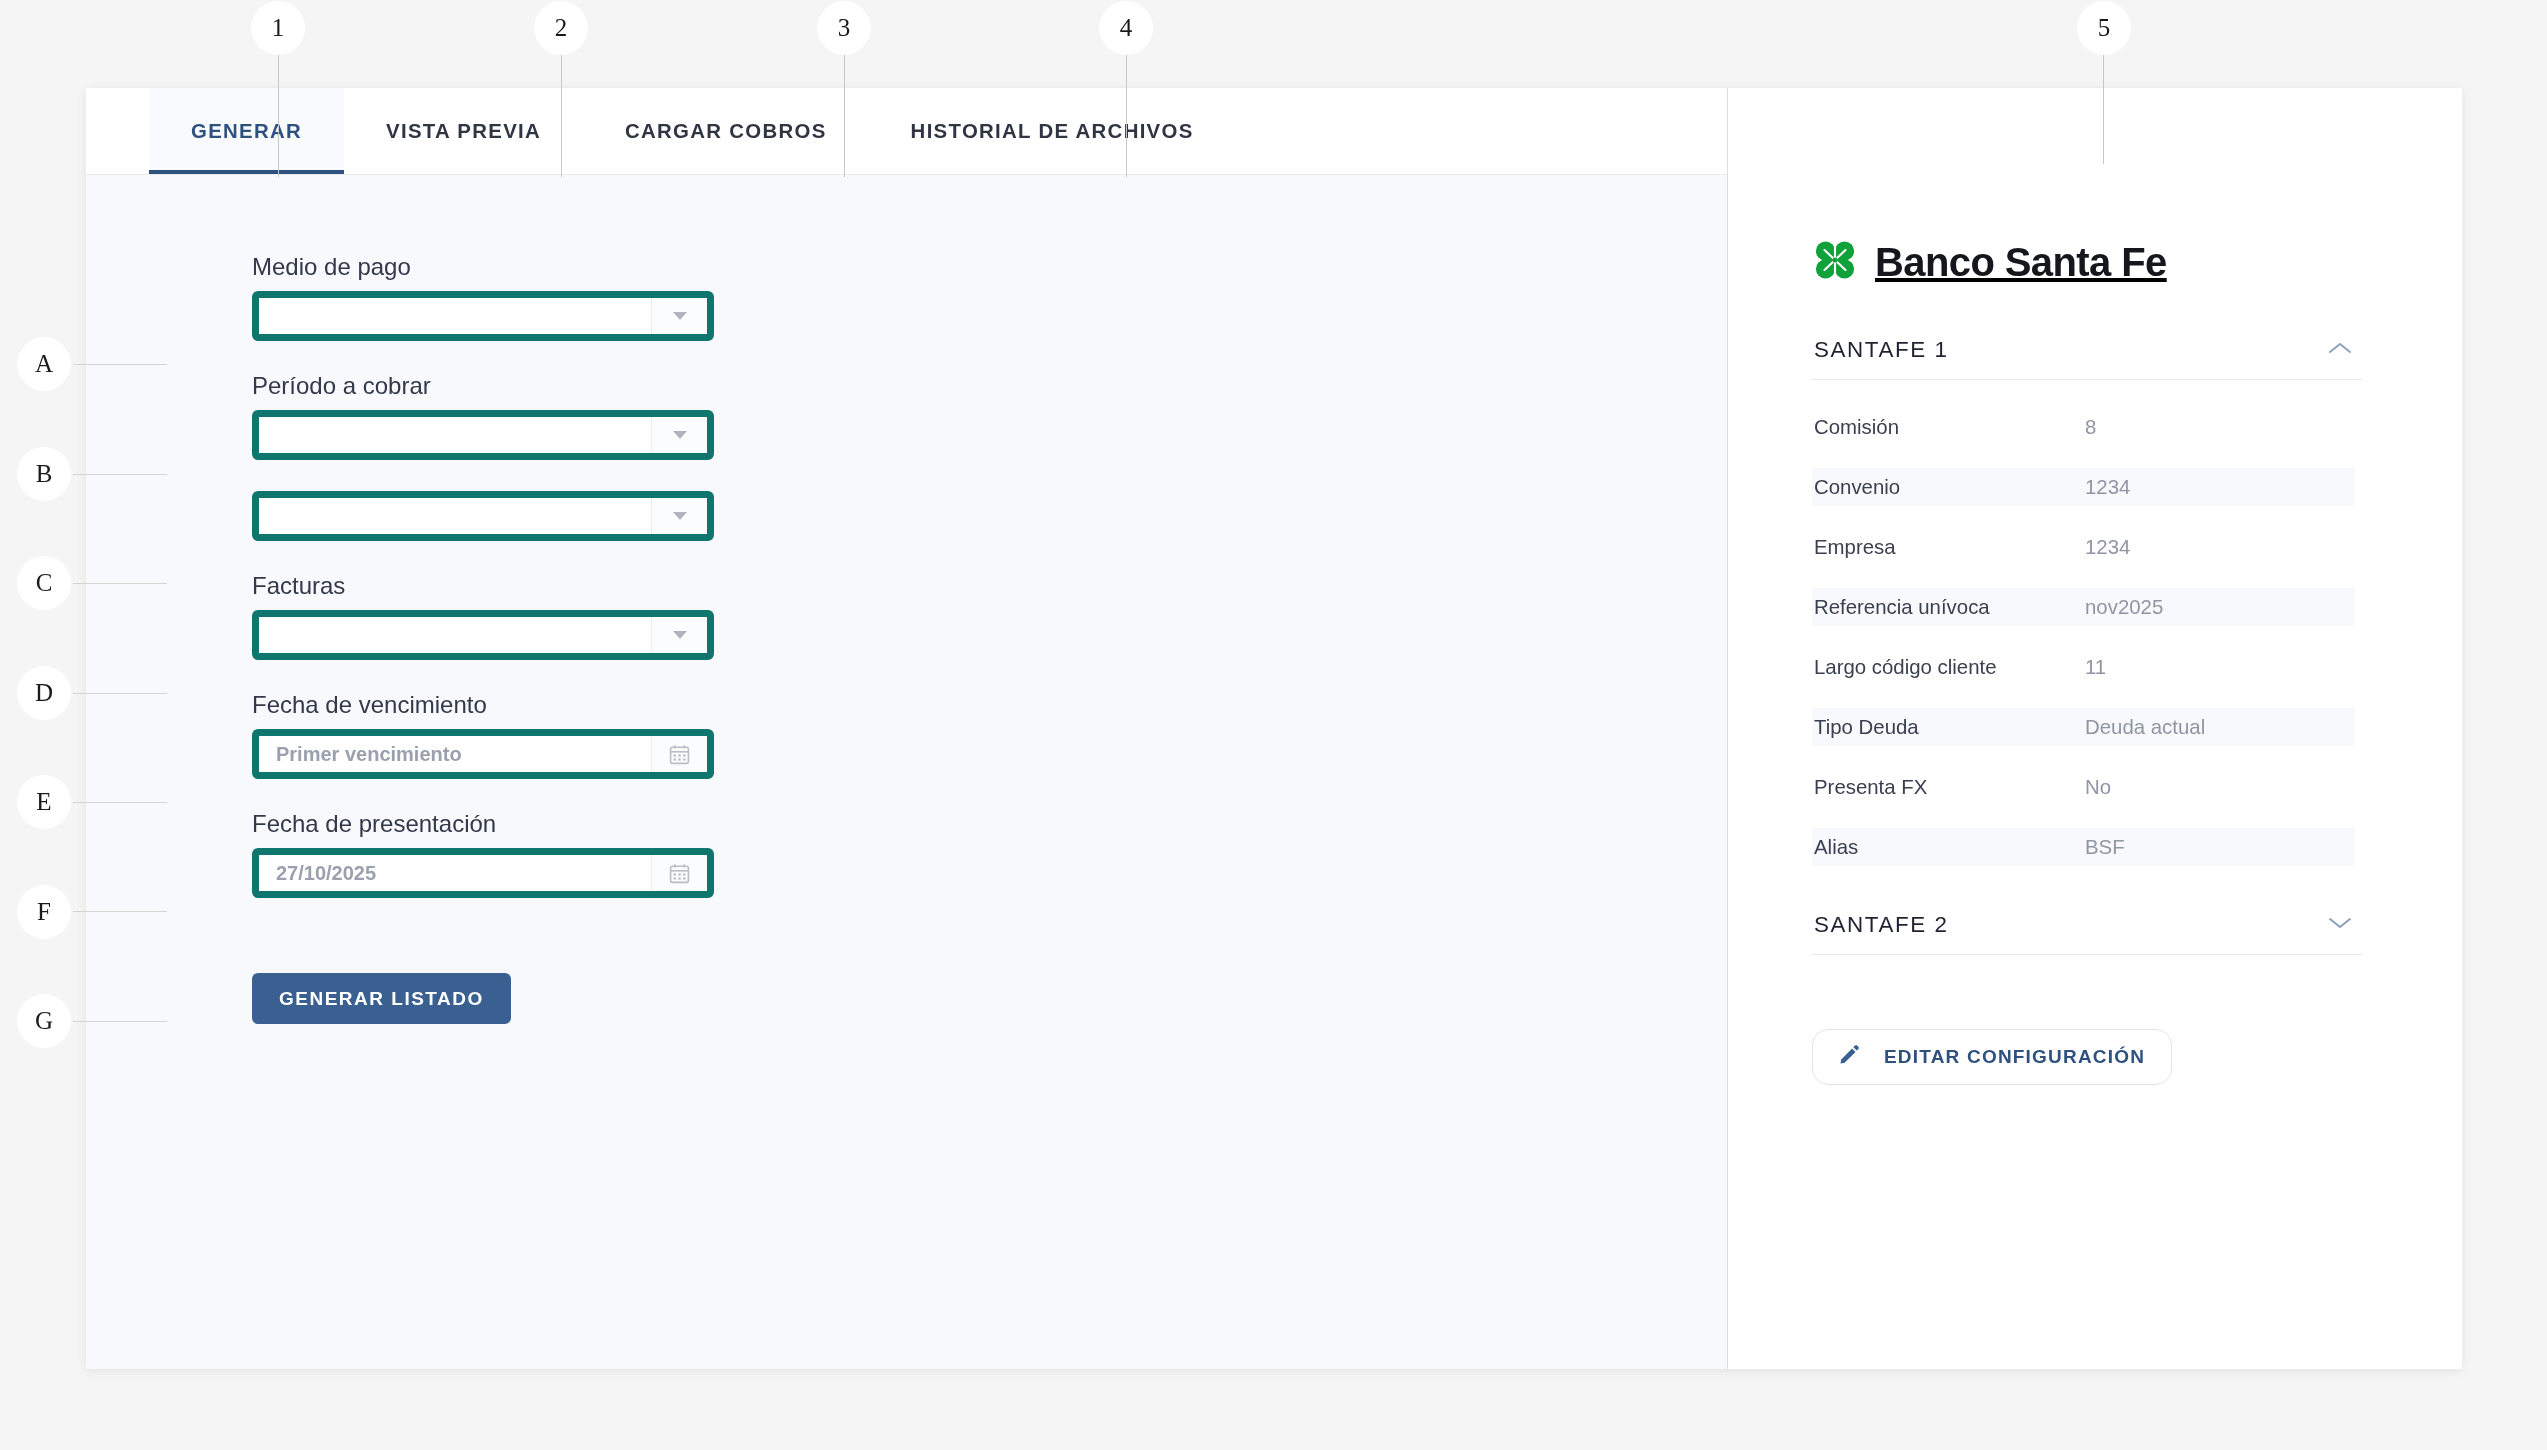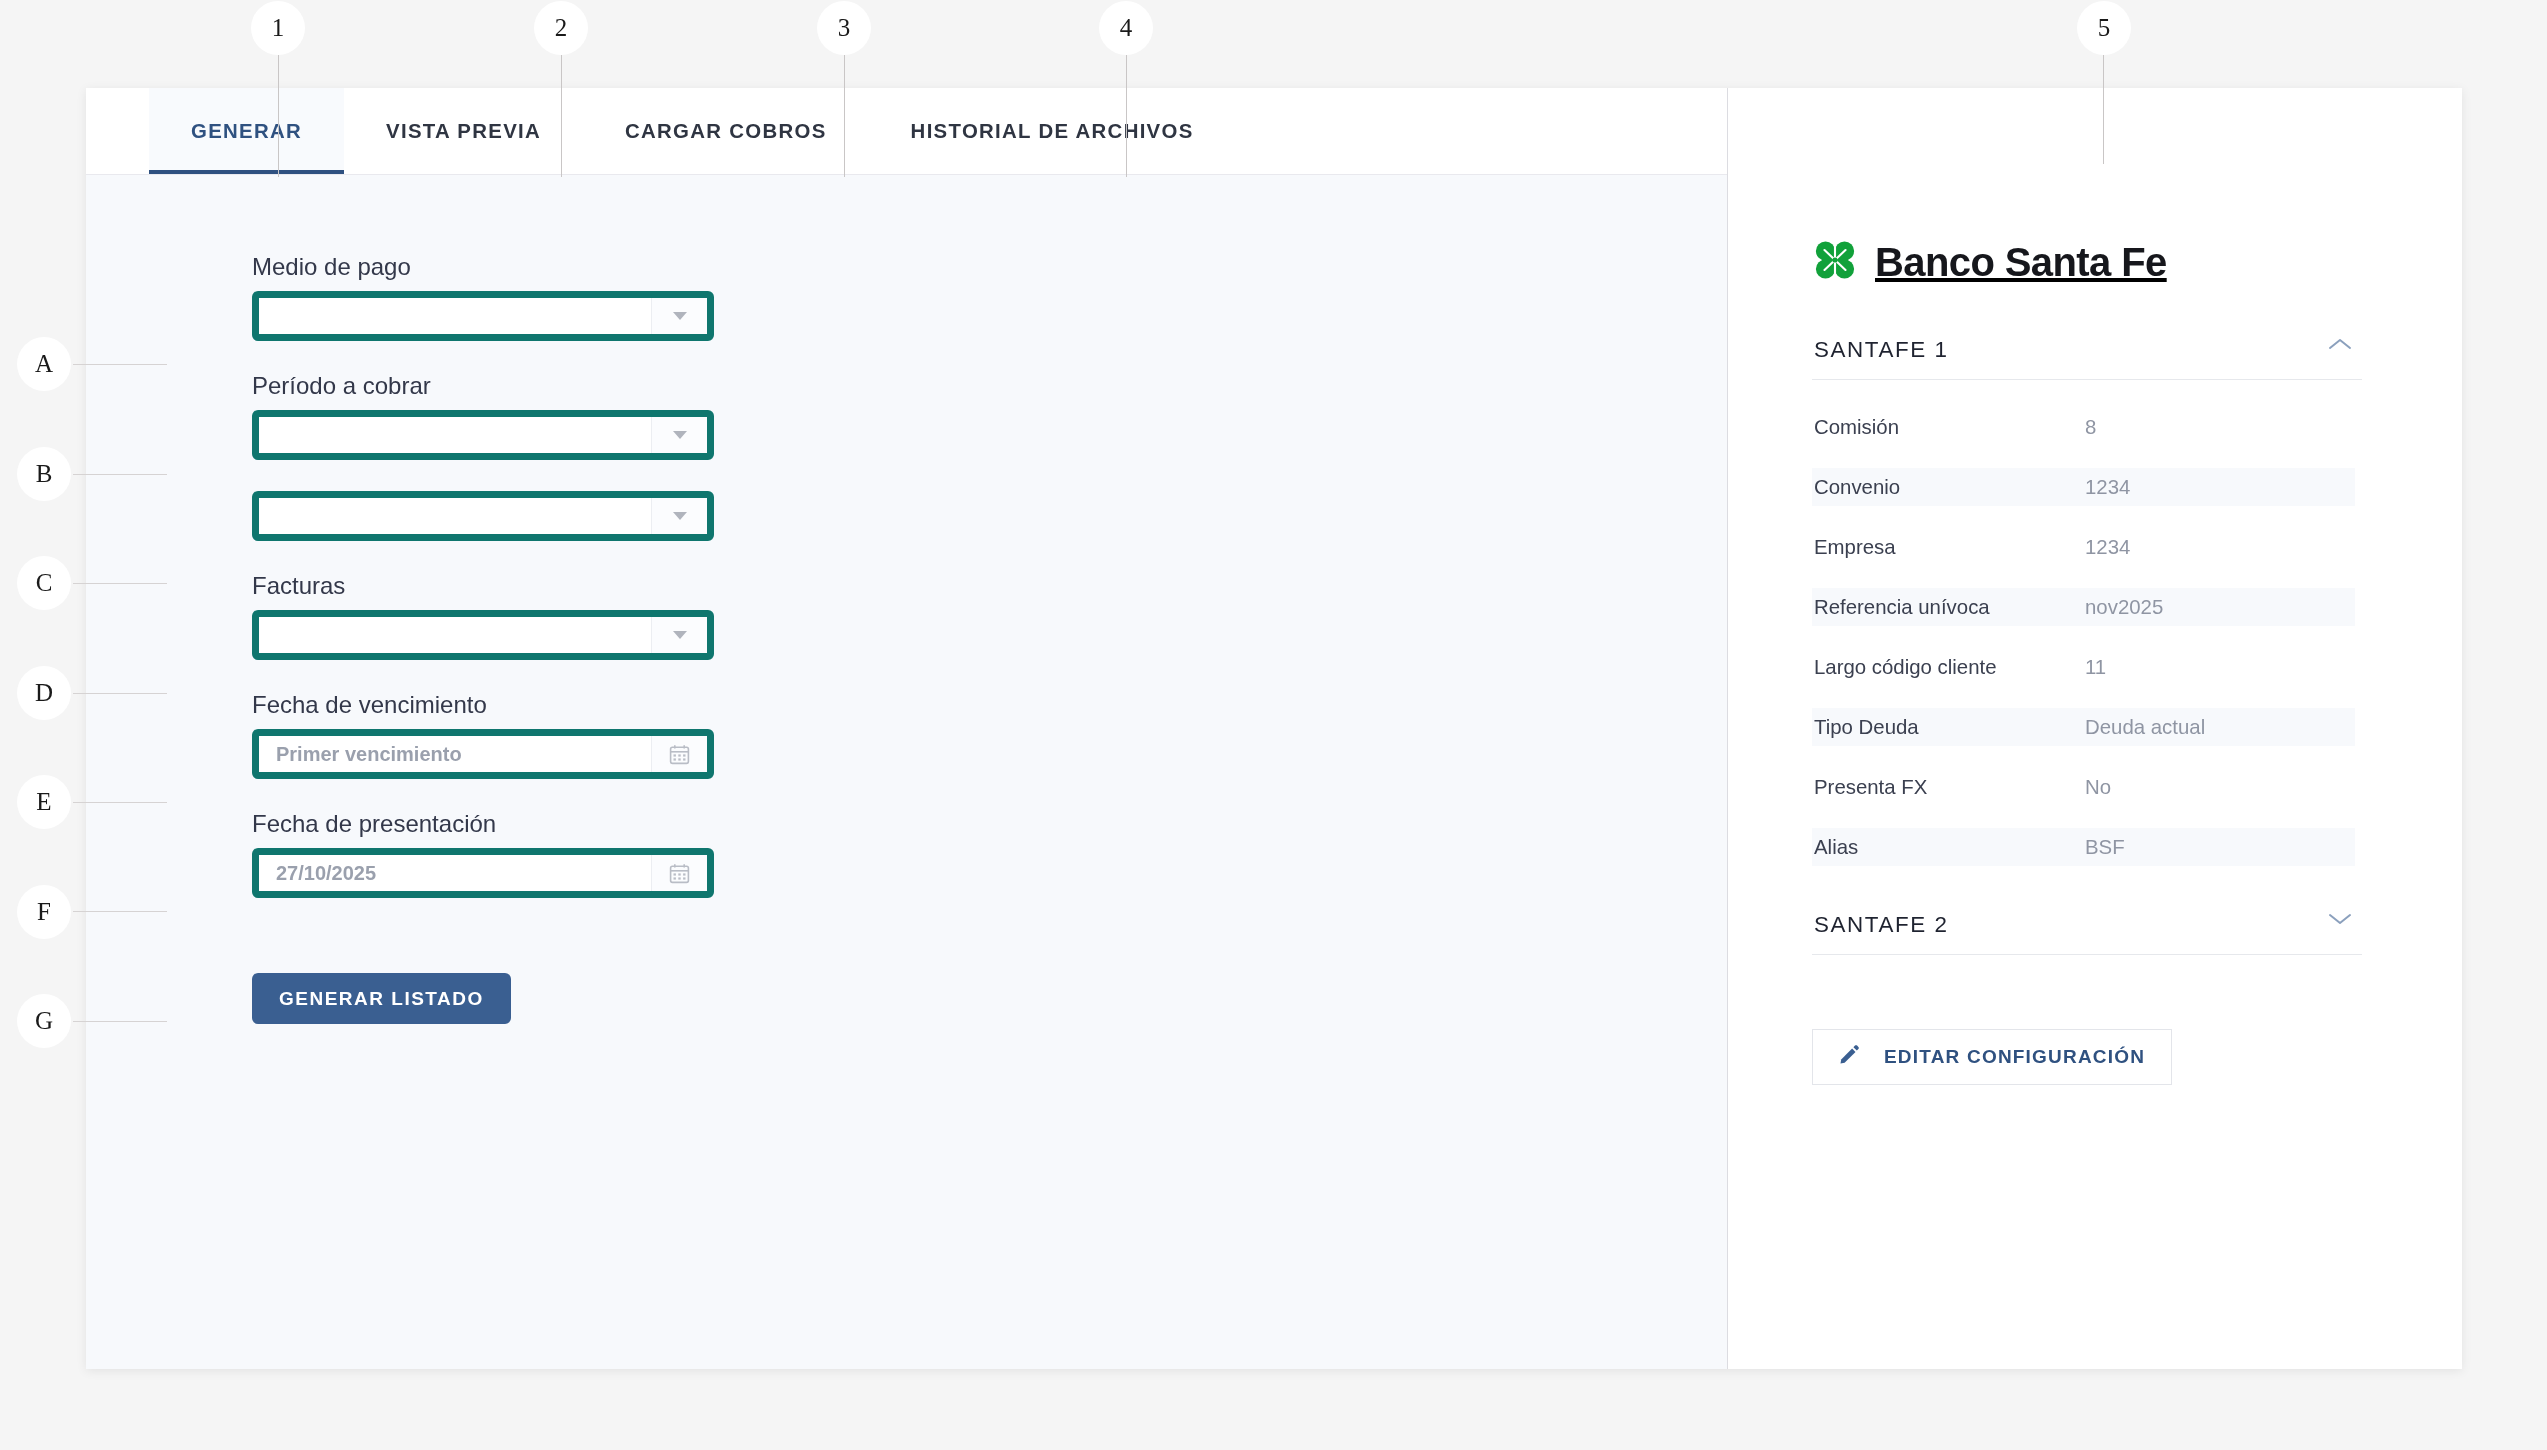--- a/index.html
+++ b/index.html
@@ -190,20 +190,21 @@
   }
   .brand-name {
     font-size: 40px;
     font-weight: 700;
     color: #16171c;
     letter-spacing: -0.6px;
   }
 
   .section-head {
     display: flex;
+    align-items: center;
     justify-content: space-between;
     padding: 6px 10px 16px 2px;
     border-bottom: 1px solid #e6e8ec;
     margin-bottom: 28px;
     cursor: pointer;
   }
   .section-title {
     font-size: 22.4px;
     color: #1f2330;
     letter-spacing: 1.6px;
@@ -239,21 +240,21 @@
 
   .btn-outline {
     margin-top: 74px;
     display: inline-flex;
     align-items: center;
     gap: 24px;
     height: 56px;
     padding: 0 26px;
     background: #ffffff;
     border: 1px solid #e3e5ea;
-    border-radius: 0;
+    border-radius: 16px;
     color: #2f5180;
     font-size: 19px;
     font-weight: 700;
     letter-spacing: 1.2px;
     cursor: pointer;
     font-family: "Liberation Sans", sans-serif;
   }
 </style>
 </head>
 <body>

